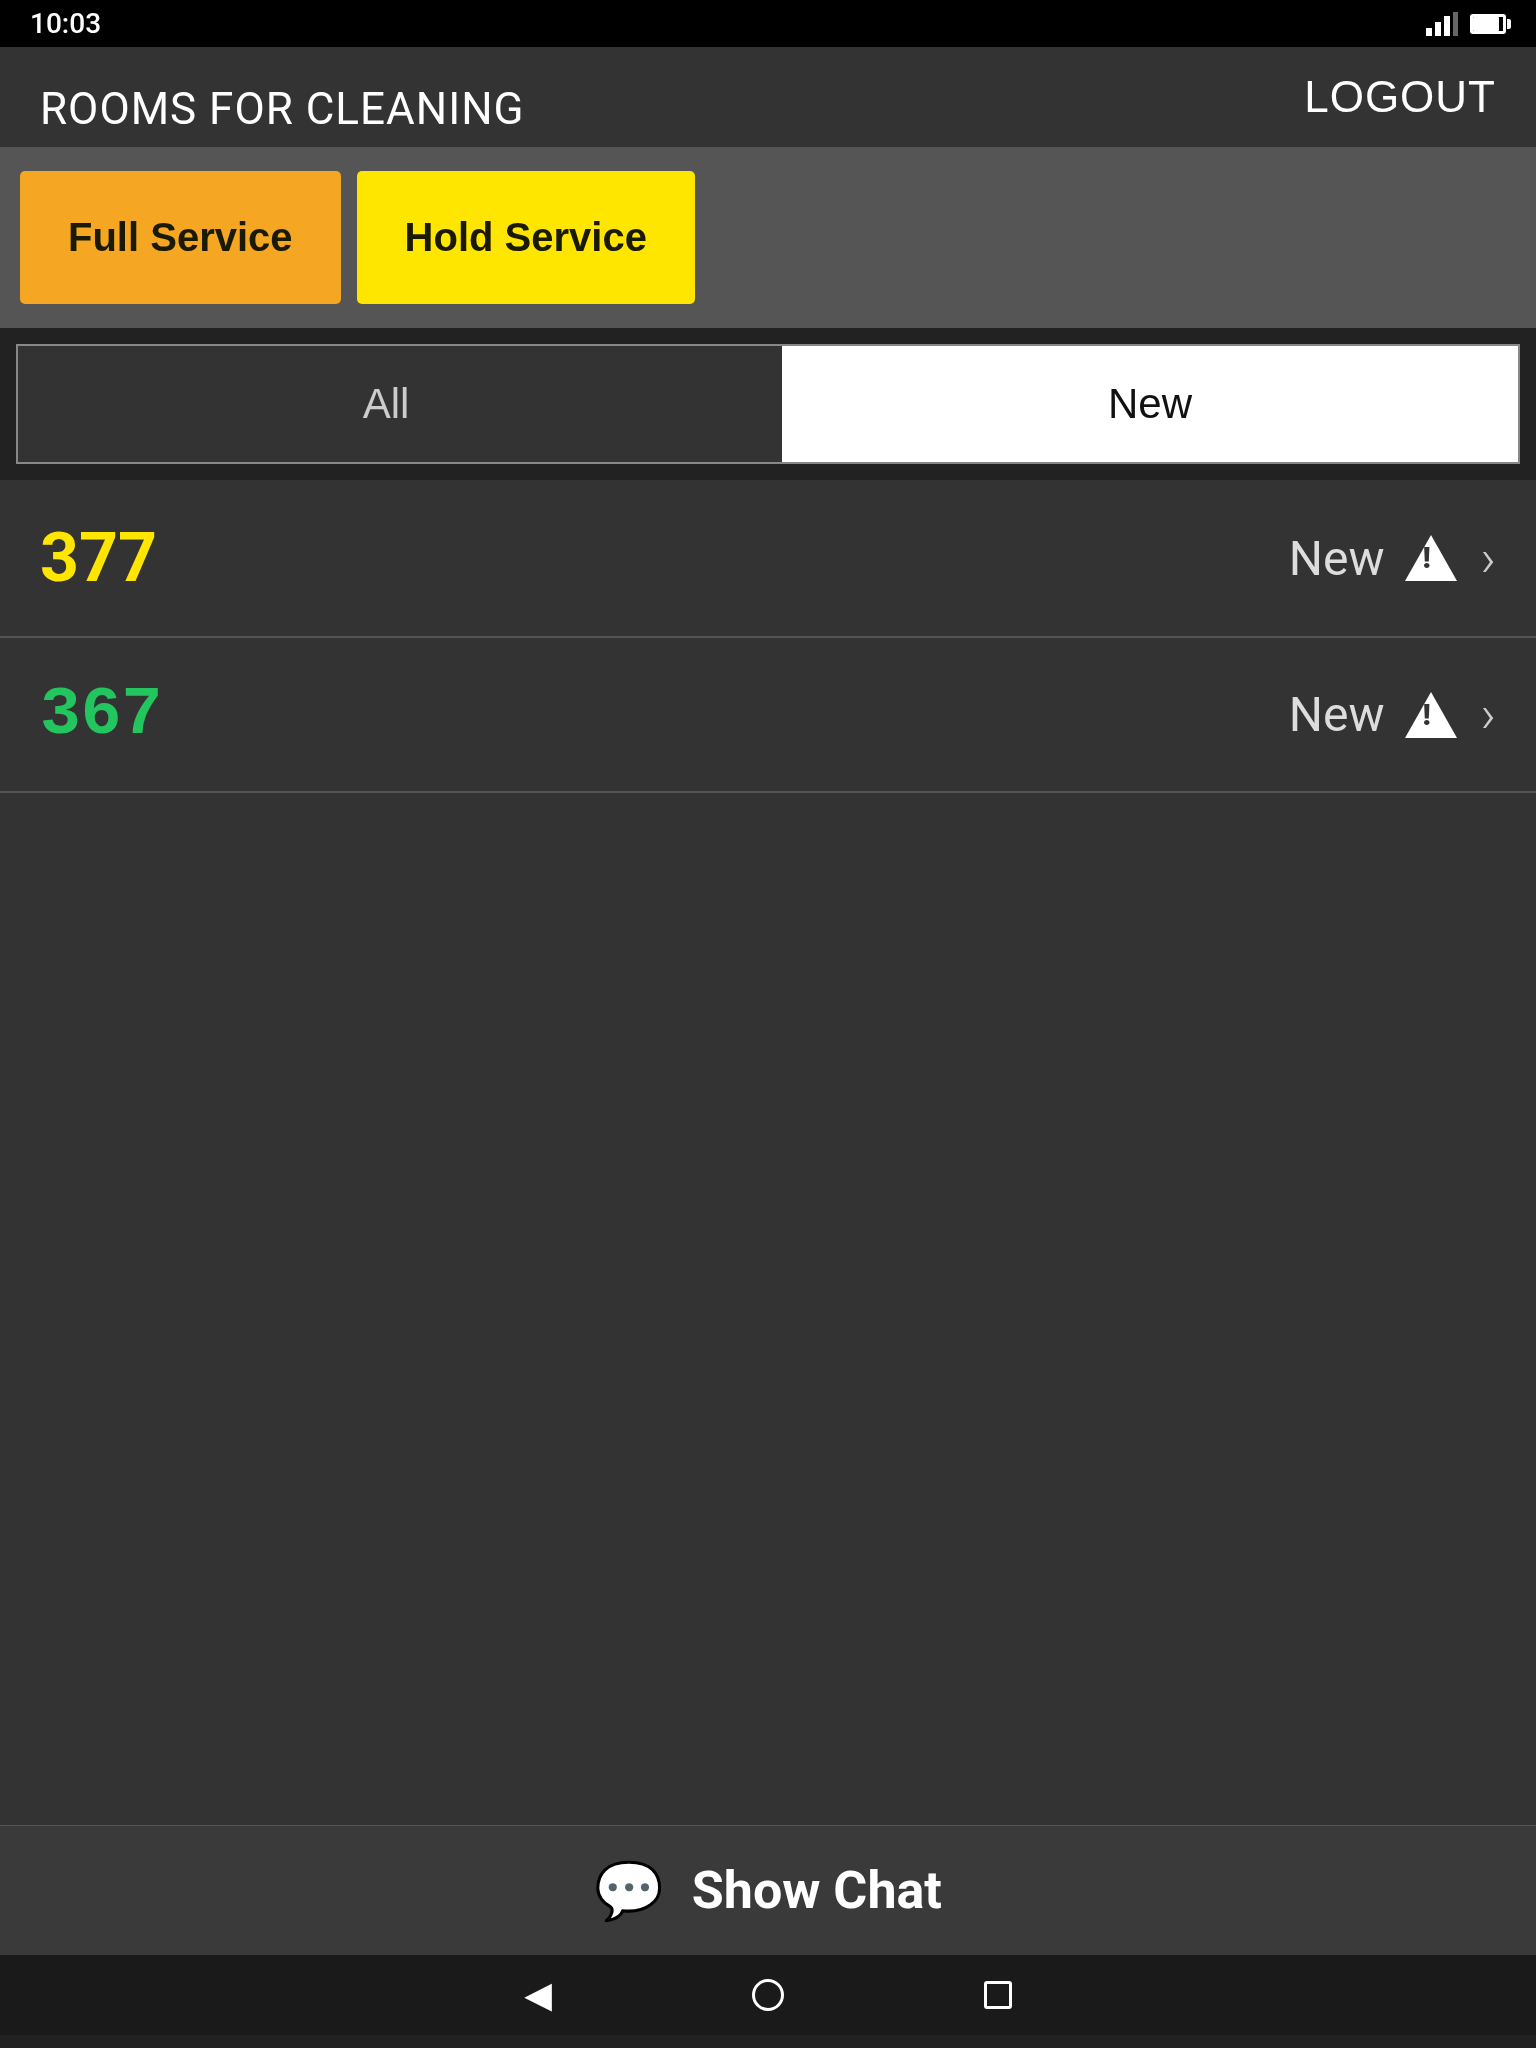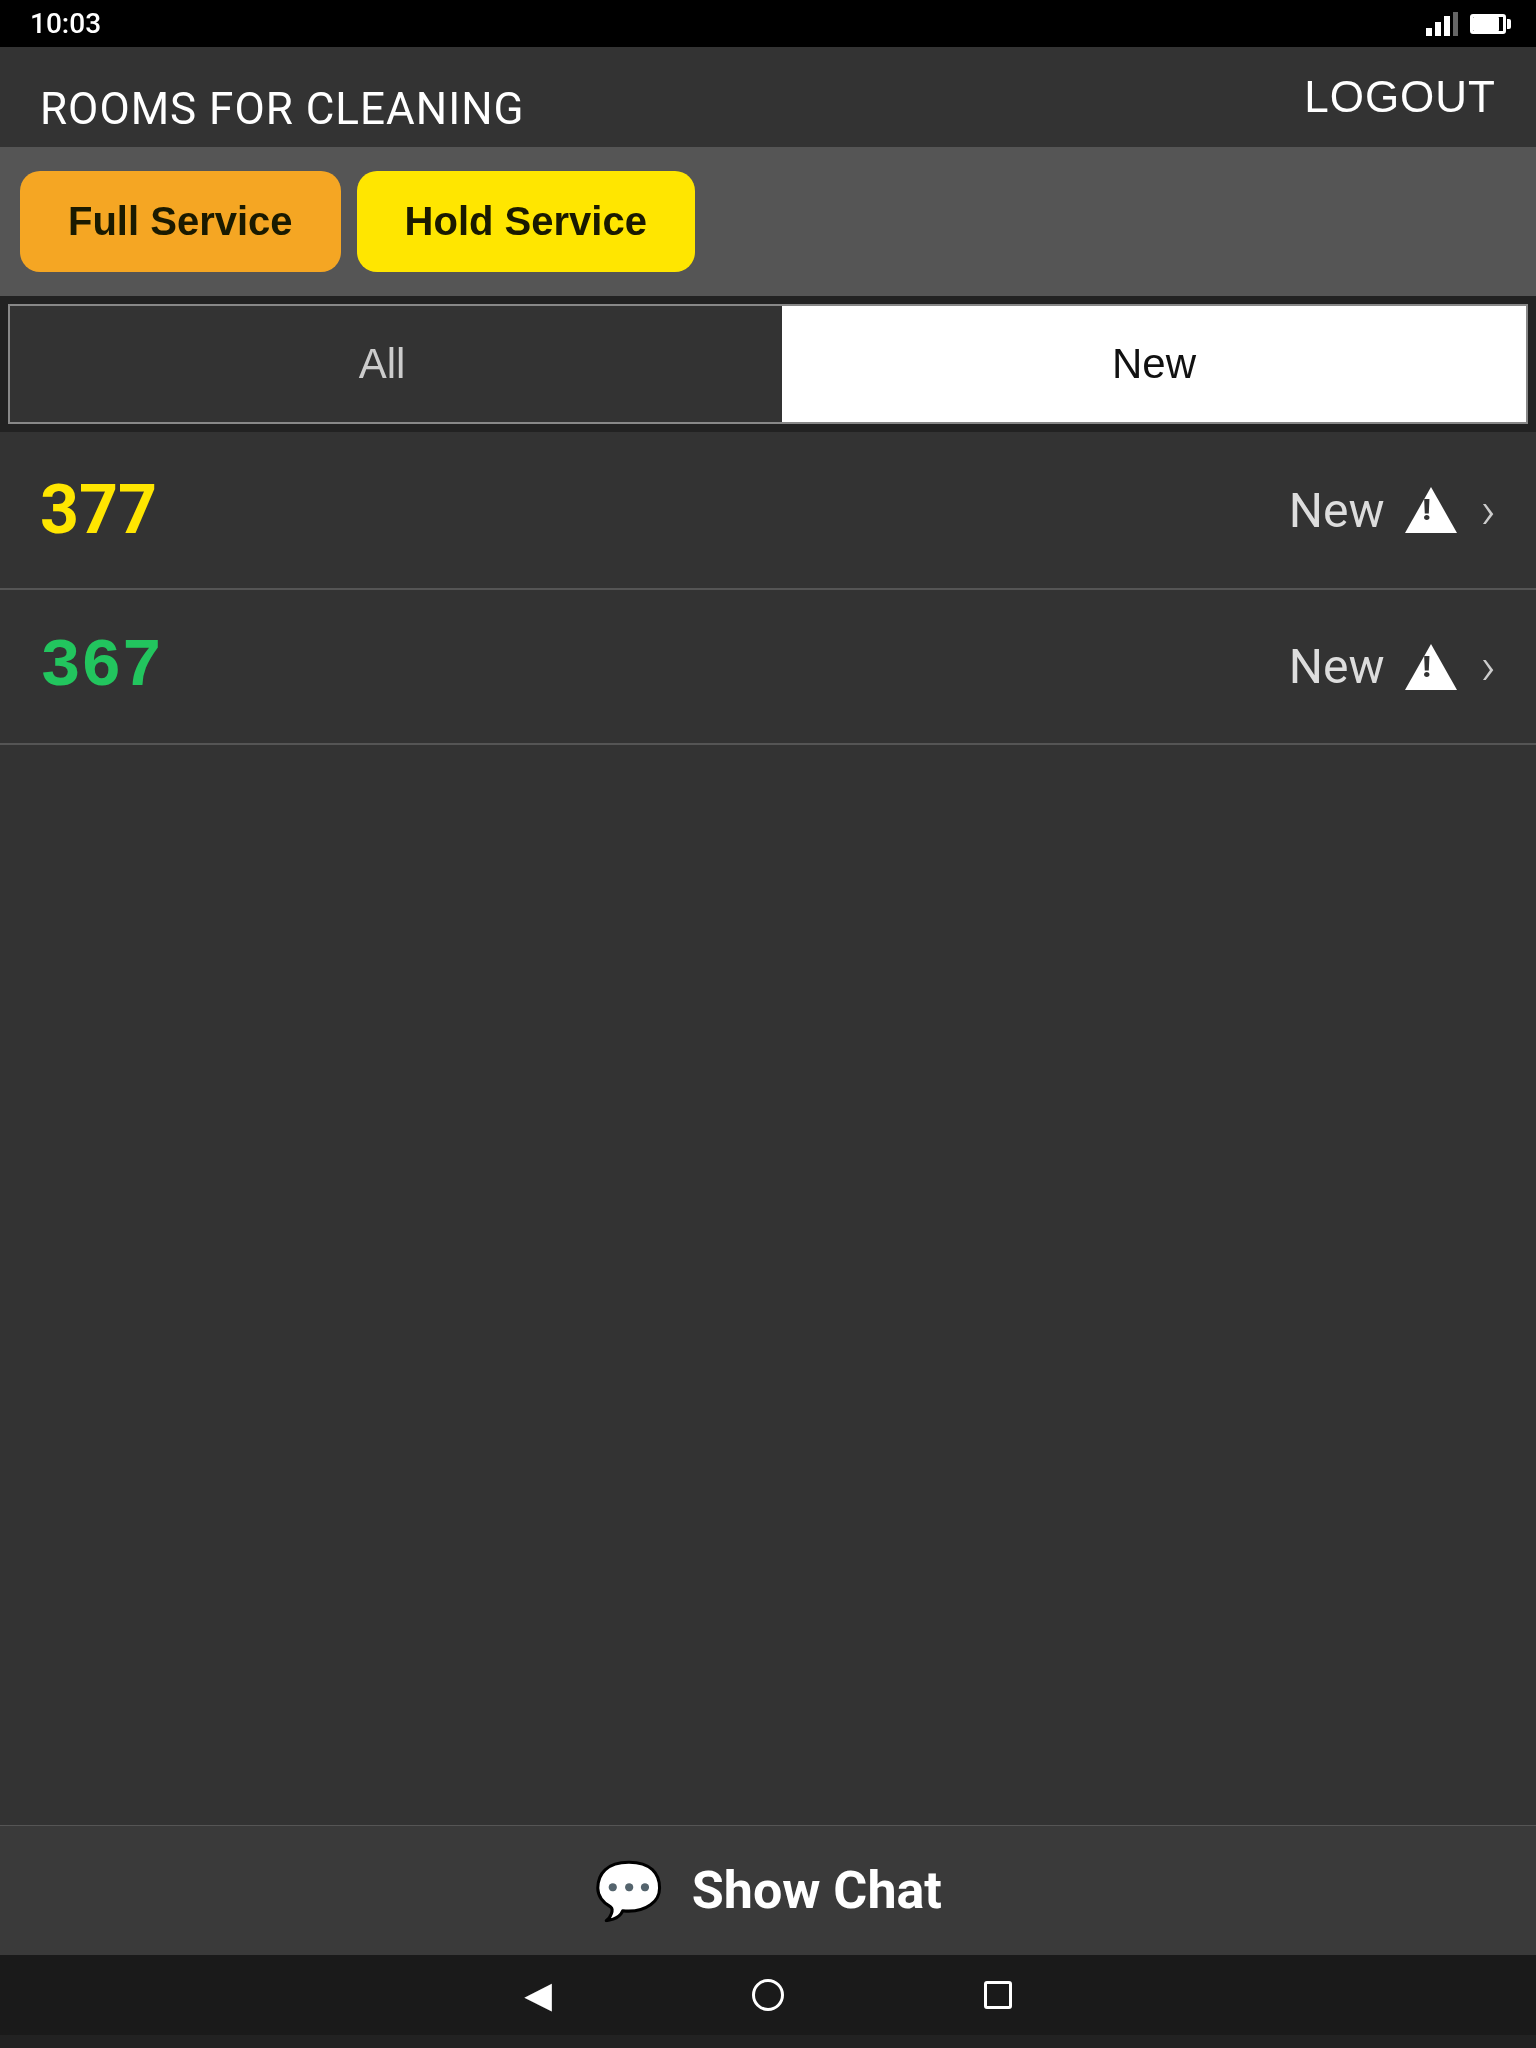--- a/index.html
+++ b/index.html
@@ -85,42 +85,42 @@
     }
 
     
     .service-tabs {
       background: #555;
       padding: 24px 20px;
       display: flex;
       gap: 16px;
     }
     .service-tab {
-      padding: 28px 48px;
-      border-radius: 20px;
+      padding: 44px 48px;
+      border-radius: 5px;
       font-size: 40px;
       font-weight: 700;
       cursor: pointer;
       border: none;
       min-width: 220px;
     }
     .service-tab-full {
       background: #F5A623;
       color: #1a1a00;
     }
     .service-tab-light {
       background: #FFE600;
       color: #1a1a00;
     }
 
     
     .filter-tabs {
       display: flex;
       border: 2px solid #888;
-      margin: 8px;
+      margin: 16px;
       background: #333;
       gap: 28px;
     }
     .filter-tab {
       flex: 1;
       text-align: center;
       padding: 34px 0;
       font-size: 42px;
       color: #ccc;
       cursor: pointer;

